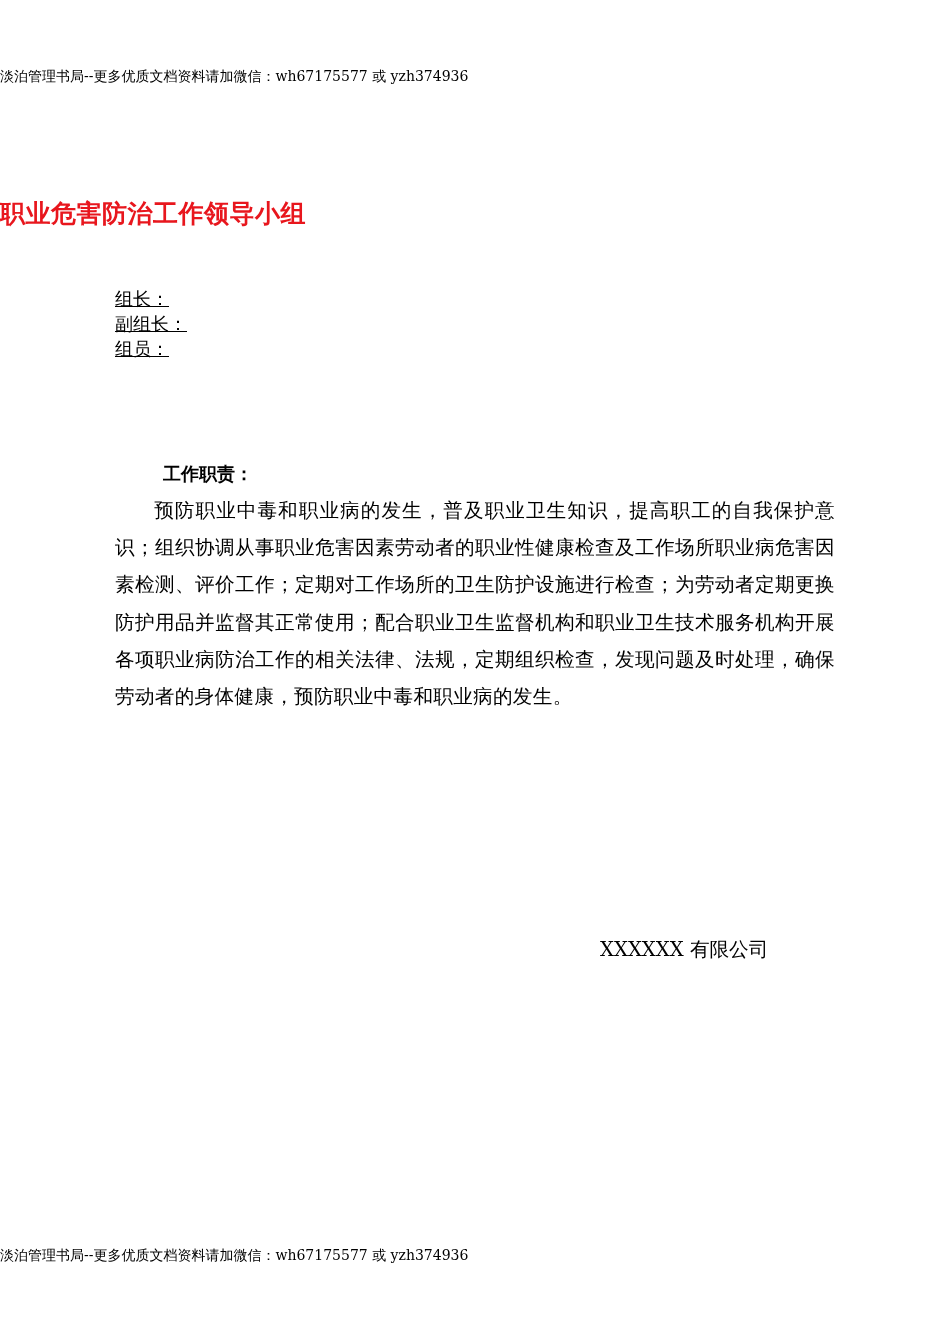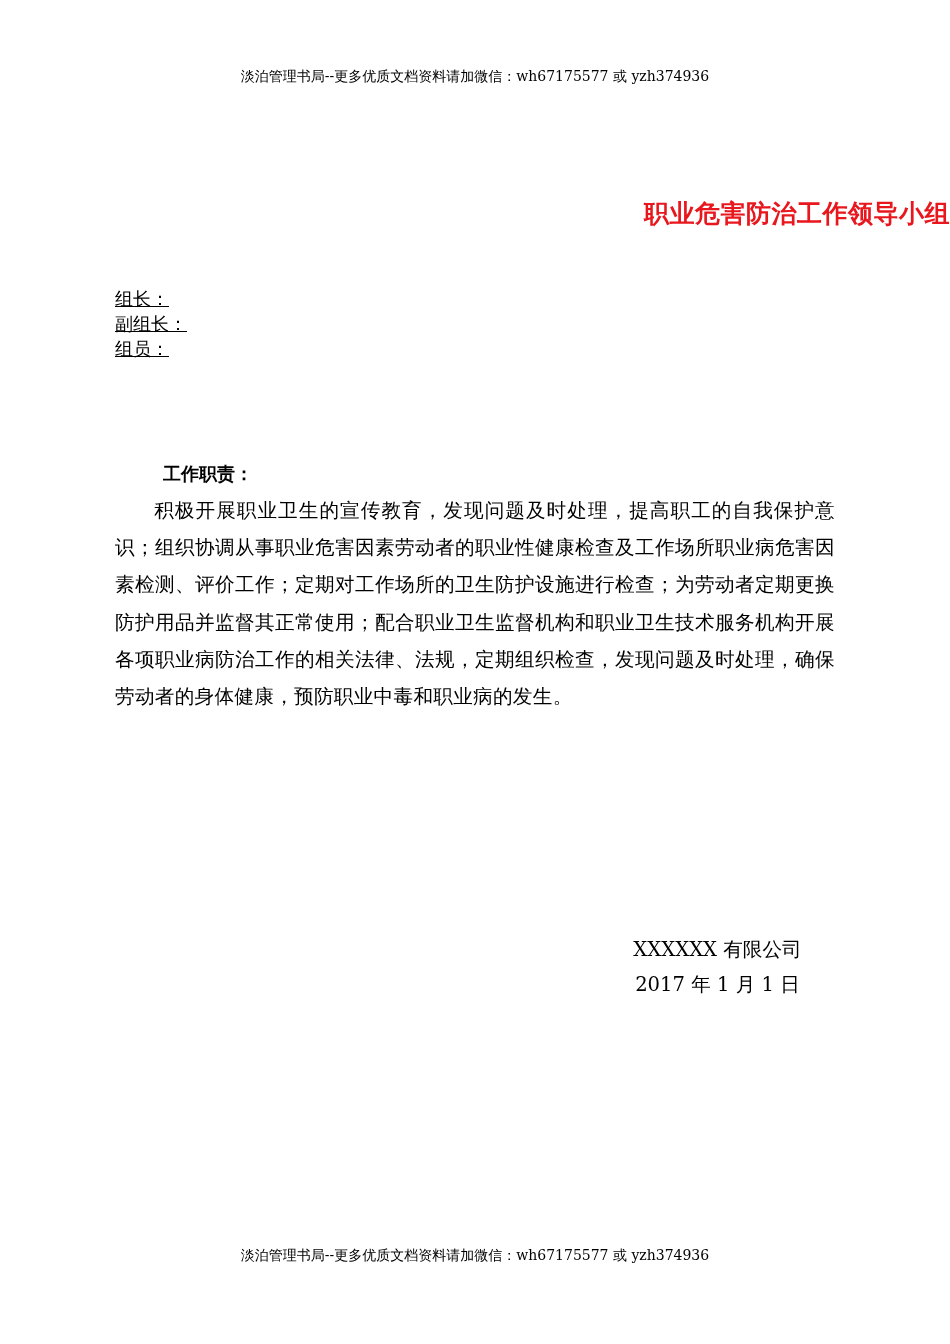--- a/index.html
+++ b/index.html
@@ -1,48 +1,47 @@
 <!DOCTYPE html>
 <html><head>
   <meta charset="utf-8">
   <style>
     html, body { margin: 0; padding: 0; background: #ffffff; }
     body { width: 950px; height: 1344px; position: relative; overflow: hidden;
            font-family: "DejaVu Serif", "Liberation Serif", serif; color: #000; }
-    .header, .footer { position: absolute; left: 0; width: 950px; text-align: center;
+    .header, .footer { position: absolute; left: 0; width: 950px; 
            font-size: 14px; line-height: 20px; color: #000; }
     .header { top: 66px; }
     .footer { top: 1245px; }
-    .title { position: absolute; top: 196px; left: 0; width: 950px; text-align: right;
+    .title { position: absolute; top: 196px; left: 0; width: 950px; text-align: left;
            font-size: 25px; font-weight: bold; color: #e8161d; line-height: 36px;
            font-family: "DejaVu Sans", "Liberation Sans", sans-serif; letter-spacing: 0.5px; }
     .members { position: absolute; top: 286px; left: 115px; font-size: 18px; line-height: 25px; }
     .members div { white-space: nowrap; text-decoration: underline; }
     .duty-heading { position: absolute; top: 461px; left: 115px; font-size: 18px; font-weight: bold;
            line-height: 26px; font-family: "DejaVu Sans", "Liberation Sans", sans-serif; margin-left: 48px; }
     .duty-body { position: absolute; top: 492px; left: 115px; width: 720px; font-size: 19.6px;
            line-height: 37.2px; text-indent: 2em; text-align: justify; letter-spacing: 0.3px; }
-    .signature { position: absolute; top: 932px; left: 600px; width: 235px; text-align: center;
+    .signature { position: absolute; top: 932px; left: 600px; width: 235px; text-align: left;
            font-size: 19.6px; line-height: 35px; }
   </style>
 </head>
 <body>
 
 <div class="header">淡泊管理书局--更多优质文档资料请加微信：wh67175577 或 yzh374936</div>
 
 <div class="title">职业危害防治工作领导小组</div>
 
 <div class="members">
   <div>组长：</div>
   <div>副组长：</div>
   <div>组员：</div>
 </div>
 
 <div class="duty-heading">工作职责：</div>
 
-<div class="duty-body">积极开展职业卫生的宣传教育，发现问题及时处理，提高职工的自我保护意识；组织协调从事职业危害因素劳动者的职业性健康检查及工作场所职业病危害因素检测、评价工作；定期对工作场所的卫生防护设施进行检查；为劳动者定期更换防护用品并监督其正常使用；配合职业卫生监督机构和职业卫生技术服务机构开展各项职业病防治工作的相关法律、法规，定期组织检查，发现问题及时处理，确保劳动者的身体健康，预防职业中毒和职业病的发生。</div>
+<div class="duty-body">预防职业中毒和职业病的发生，普及职业卫生知识，提高职工的自我保护意识；组织协调从事职业危害因素劳动者的职业性健康检查及工作场所职业病危害因素检测、评价工作；定期对工作场所的卫生防护设施进行检查；为劳动者定期更换防护用品并监督其正常使用；配合职业卫生监督机构和职业卫生技术服务机构开展各项职业病防治工作的相关法律、法规，定期组织检查，发现问题及时处理，确保劳动者的身体健康，预防职业中毒和职业病的发生。</div>
 
 <div class="signature">
   <div>XXXXXX 有限公司</div>
-  <div>2017 年 1 月 1 日</div>
 </div>
 
 <div class="footer">淡泊管理书局--更多优质文档资料请加微信：wh67175577 或 yzh374936</div>
 
 </body></html>

